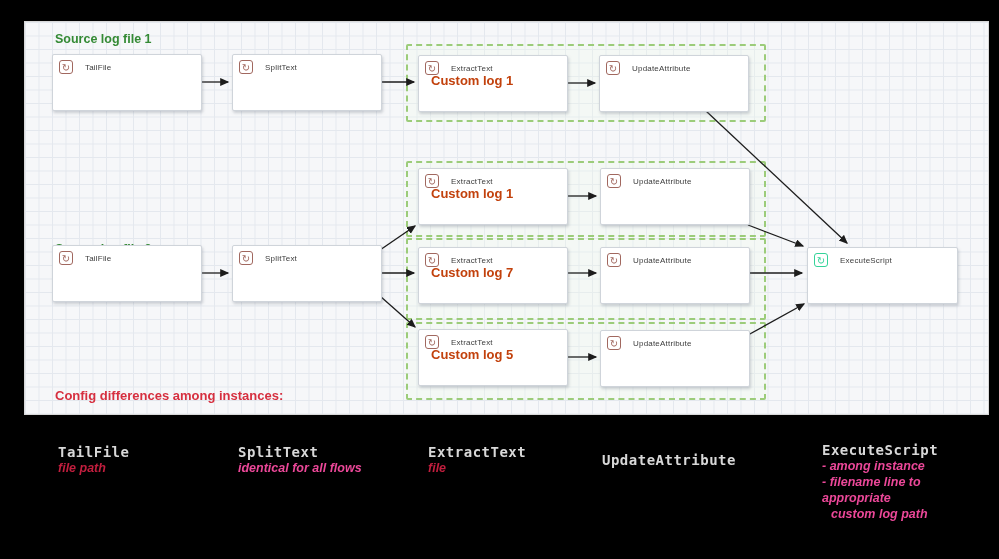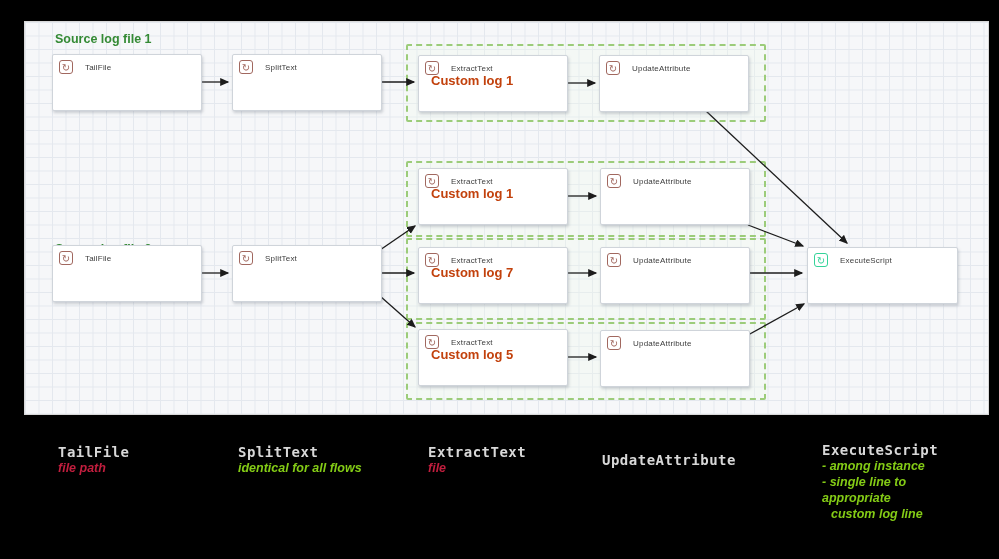--- a/index.html
+++ b/index.html
@@ -53,32 +53,33 @@
   .arrows{position:absolute;left:0;top:0;width:963px;height:392px;pointer-events:none;}
   .arrows line{stroke:#1c1c1c;stroke-width:1.3;}
   
   .legend-col{position:absolute;white-space:nowrap;}
   .legend-header{
     font-family:"DejaVu Sans Mono", monospace;font-weight:bold;
     font-size:14px;color:#d8d8d8;letter-spacing:0.5px;display:block;
   }
   .legend-line{
     display:block;font-style:italic;font-weight:bold;font-size:12.5px;
-    color:#84cc16;line-height:16px;
+    color:#ec4899;line-height:16px;
   }
   .legend-line.red{color:#c11e3e;}
   .legend-line.indent{padding-left:9px;}
 </style>
 </head>
 <body>
 
 <div class="stage">
 
   <div class="stage-label" style="left:30px;top:10px">Source log file 1</div>
   <div class="stage-label" style="left:30px;top:220px">Source log file 2</div>
+  <div class="config-label" style="left:30px;top:366px">Config differences among instances:</div>
 
   <div class="group" style="left:381px;top:22px;width:356px;height:74px"></div>
   <div class="group" style="left:381px;top:139px;width:356px;height:72px"></div>
   <div class="group" style="left:381px;top:216px;width:356px;height:78px"></div>
   <div class="group" style="left:381px;top:300px;width:356px;height:74px"></div>
 
   <svg class="arrows" viewBox="0 0 963 392">
     <defs>
       <marker id="ah" markerWidth="8" markerHeight="8" refX="6" refY="3" orient="auto">
         <path d="M0,0 L7,3 L0,6 Z" fill="#1c1c1c"></path>
@@ -178,16 +179,16 @@
   <span class="legend-line red">file</span>
 </div>
 
 <div class="legend-col" style="left:602px;top:452px">
   <span class="legend-header">UpdateAttribute</span>
 </div>
 
 <div class="legend-col" style="left:822px;top:442px">
   <span class="legend-header">ExecuteScript</span>
   <span class="legend-line">- among instance</span>
-  <span class="legend-line">- single line to</span>
+  <span class="legend-line">- filename line to</span>
   <span class="legend-line">appropriate</span>
-  <span class="legend-line indent">custom log line</span>
+  <span class="legend-line indent">custom log path</span>
 </div>
 
 </body></html>

